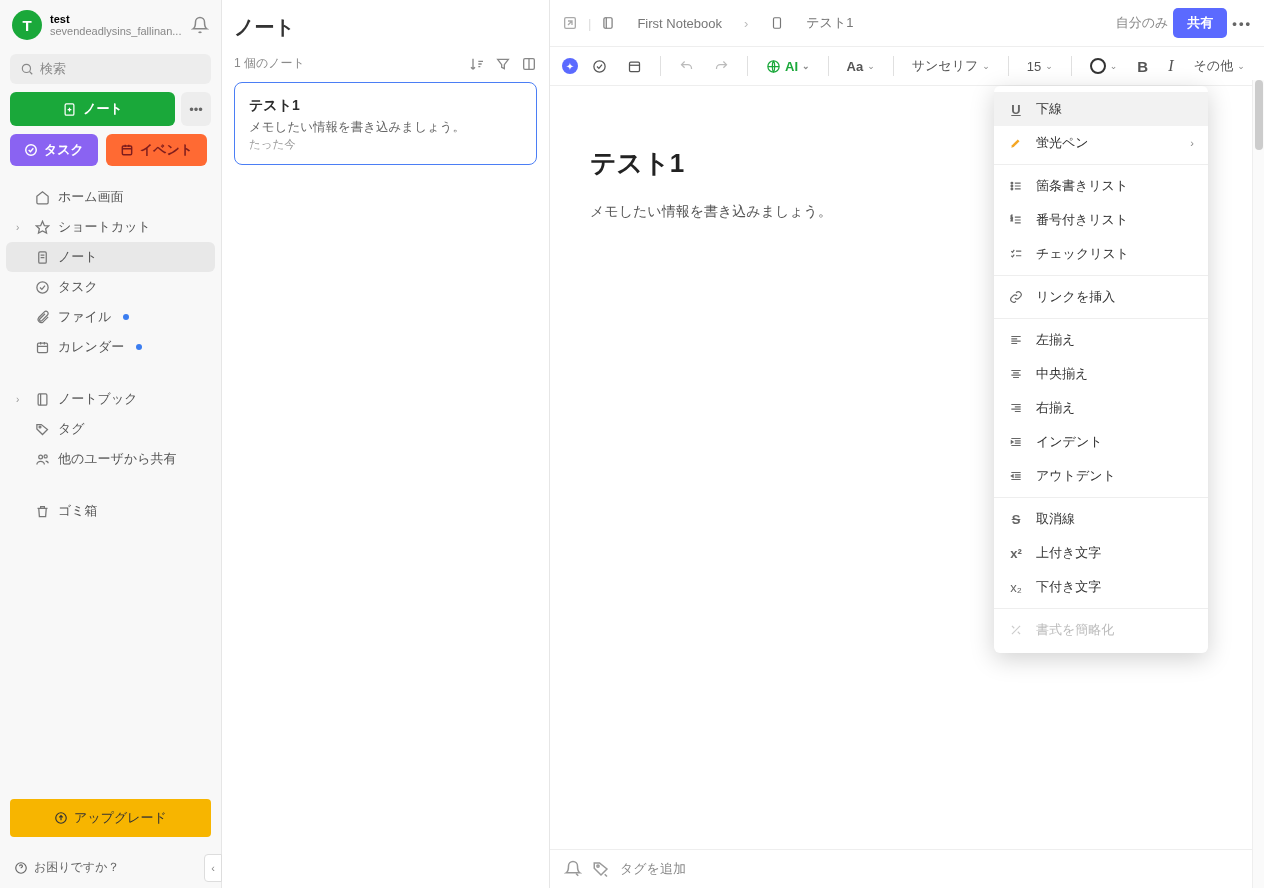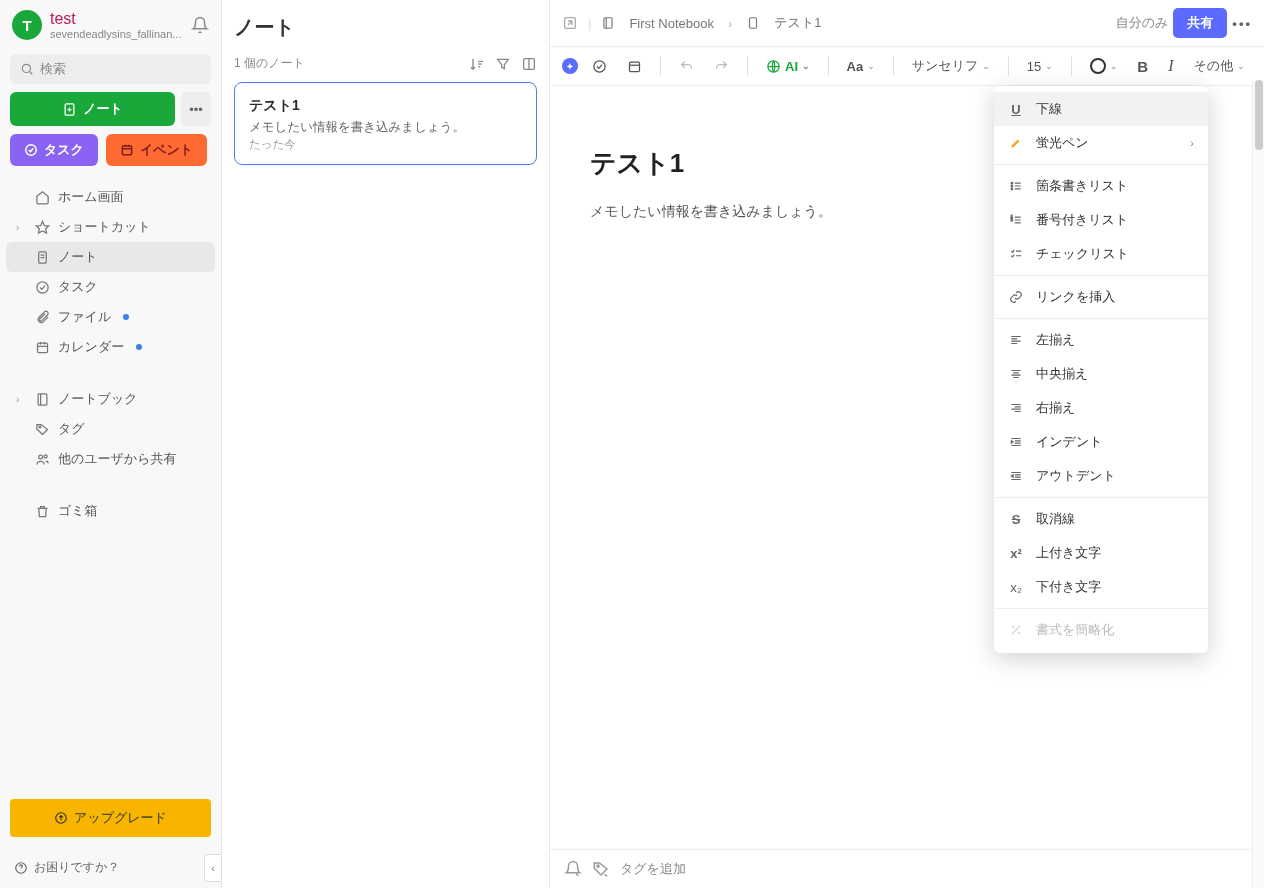--- a/index.html
+++ b/index.html
@@ -3,21 +3,21 @@
 <meta charset="utf-8">
 <style>
 * { margin: 0; padding: 0; box-sizing: border-box; font-family: -apple-system, BlinkMacSystemFont, "Segoe UI", "Hiragino Sans", "Meiryo", sans-serif; }
 body { display: flex; width: 1264px; height: 888px; background: #fff; color: #333; font-size: 13px; overflow: hidden; }
 
 
 .sidebar { width: 222px; background: #f8f8f8; border-right: 1px solid #e6e6e6; display: flex; flex-direction: column; position: relative; }
 .sb-user { display: flex; align-items: center; padding: 10px 12px 6px; gap: 8px; }
 .avatar { width: 30px; height: 30px; border-radius: 50%; background: #1aa83a; color: #fff; display: flex; align-items: center; justify-content: center; font-weight: 600; font-size: 15px; }
 .user-meta { flex: 1; min-width: 0; }
-.user-name { font-size: 16px; color: #be185d; font-weight: 400; }
+.user-name { font-size: 11px; color: #000000; font-weight: 700; }
 .user-sub { font-size: 11px; color: #888; white-space: nowrap; overflow: hidden; text-overflow: ellipsis; }
 .bell { width: 18px; height: 18px; color: #888; }
 .sb-search { margin: 8px 10px; background: #ededed; border-radius: 6px; padding: 6px 10px; display: flex; align-items: center; gap: 6px; color: #888; }
 .sb-actions { display: flex; gap: 6px; padding: 0 10px 8px; align-items: center; }
 .btn-note { flex: 1; background: #1aa83a; color: #fff; border-radius: 6px; padding: 8px; display: flex; align-items: center; justify-content: center; gap: 6px; font-weight: 600; cursor: pointer; }
 .btn-more { width: 30px; height: 34px; background: #ededed; border-radius: 6px; display: flex; align-items: center; justify-content: center; color: #666; cursor: pointer; }
 .sb-pill-row { display: flex; gap: 8px; padding: 0 10px 12px; }
 .pill-task { background: #8a63f2; color: #fff; border-radius: 6px; padding: 7px 14px; display: flex; align-items: center; gap: 6px; font-weight: 600; cursor: pointer; font-size: 13px; }
 .pill-event { background: #ff6a33; color: #7f1d1d; border-radius: 6px; padding: 7px 14px; display: flex; align-items: center; gap: 6px; font-weight: 600; cursor: pointer; font-size: 13px; }
 .sb-nav { padding: 4px 6px; }
@@ -39,21 +39,21 @@
 .nl-sub { display: flex; align-items: center; justify-content: space-between; margin-top: 14px; color: #8a8a8a; font-size: 12px; }
 .nl-tools { display: flex; gap: 10px; align-items: center; color: #888; }
 .note-card { margin-top: 10px; border: 1.5px solid #4b7ef5; border-radius: 8px; padding: 14px 14px 12px; cursor: pointer; }
 .nc-title { font-weight: 700; font-size: 14px; color: #2b2b2b; }
 .nc-body { font-size: 12.5px; color: #666; margin-top: 4px; }
 .nc-time { font-size: 11.5px; color: #999; margin-top: 1px; }
 
 
 .editor { flex: 1; display: flex; flex-direction: column; position: relative; }
 .ed-topbar { display: flex; align-items: center; padding: 8px 12px; gap: 10px; border-bottom: 1px solid #eee; color: #666; font-size: 13px; }
-.breadcrumb { display: flex; align-items: center; gap: 14px; color: #777; }
+.breadcrumb { display: flex; align-items: center; gap: 22px; color: #777; }
 .breadcrumb .sep { color: #bbb; }
 .ed-topbar .right { margin-left: auto; display: flex; align-items: center; gap: 5px; }
 .btn-share { background: #5b6aff; color: #fff; padding: 6px 14px; border-radius: 5px; cursor: pointer; font-weight: 600; }
 .ed-toolbar { display: flex; align-items: center; padding: 6px 12px; gap: 8px; border-bottom: 1px solid #eee; color: #555; font-size: 13px; flex-wrap: nowrap; }
 .tb-btn { display: flex; align-items: center; gap: 4px; padding: 4px 6px; border-radius: 4px; cursor: pointer; color: #555; }
 .tb-sep { width: 1px; height: 20px; background: #e0e0e0; margin: 0 4px; }
 .tb-ai { color: #1aa83a; font-weight: 600; display:flex; align-items:center; gap:4px;}
 .tb-caret { font-size: 9px; color: #888; }
 .tb-bold { font-weight: 800; font-size: 15px; }
 .tb-italic { font-style: italic; font-family: serif; font-size: 16px; }

